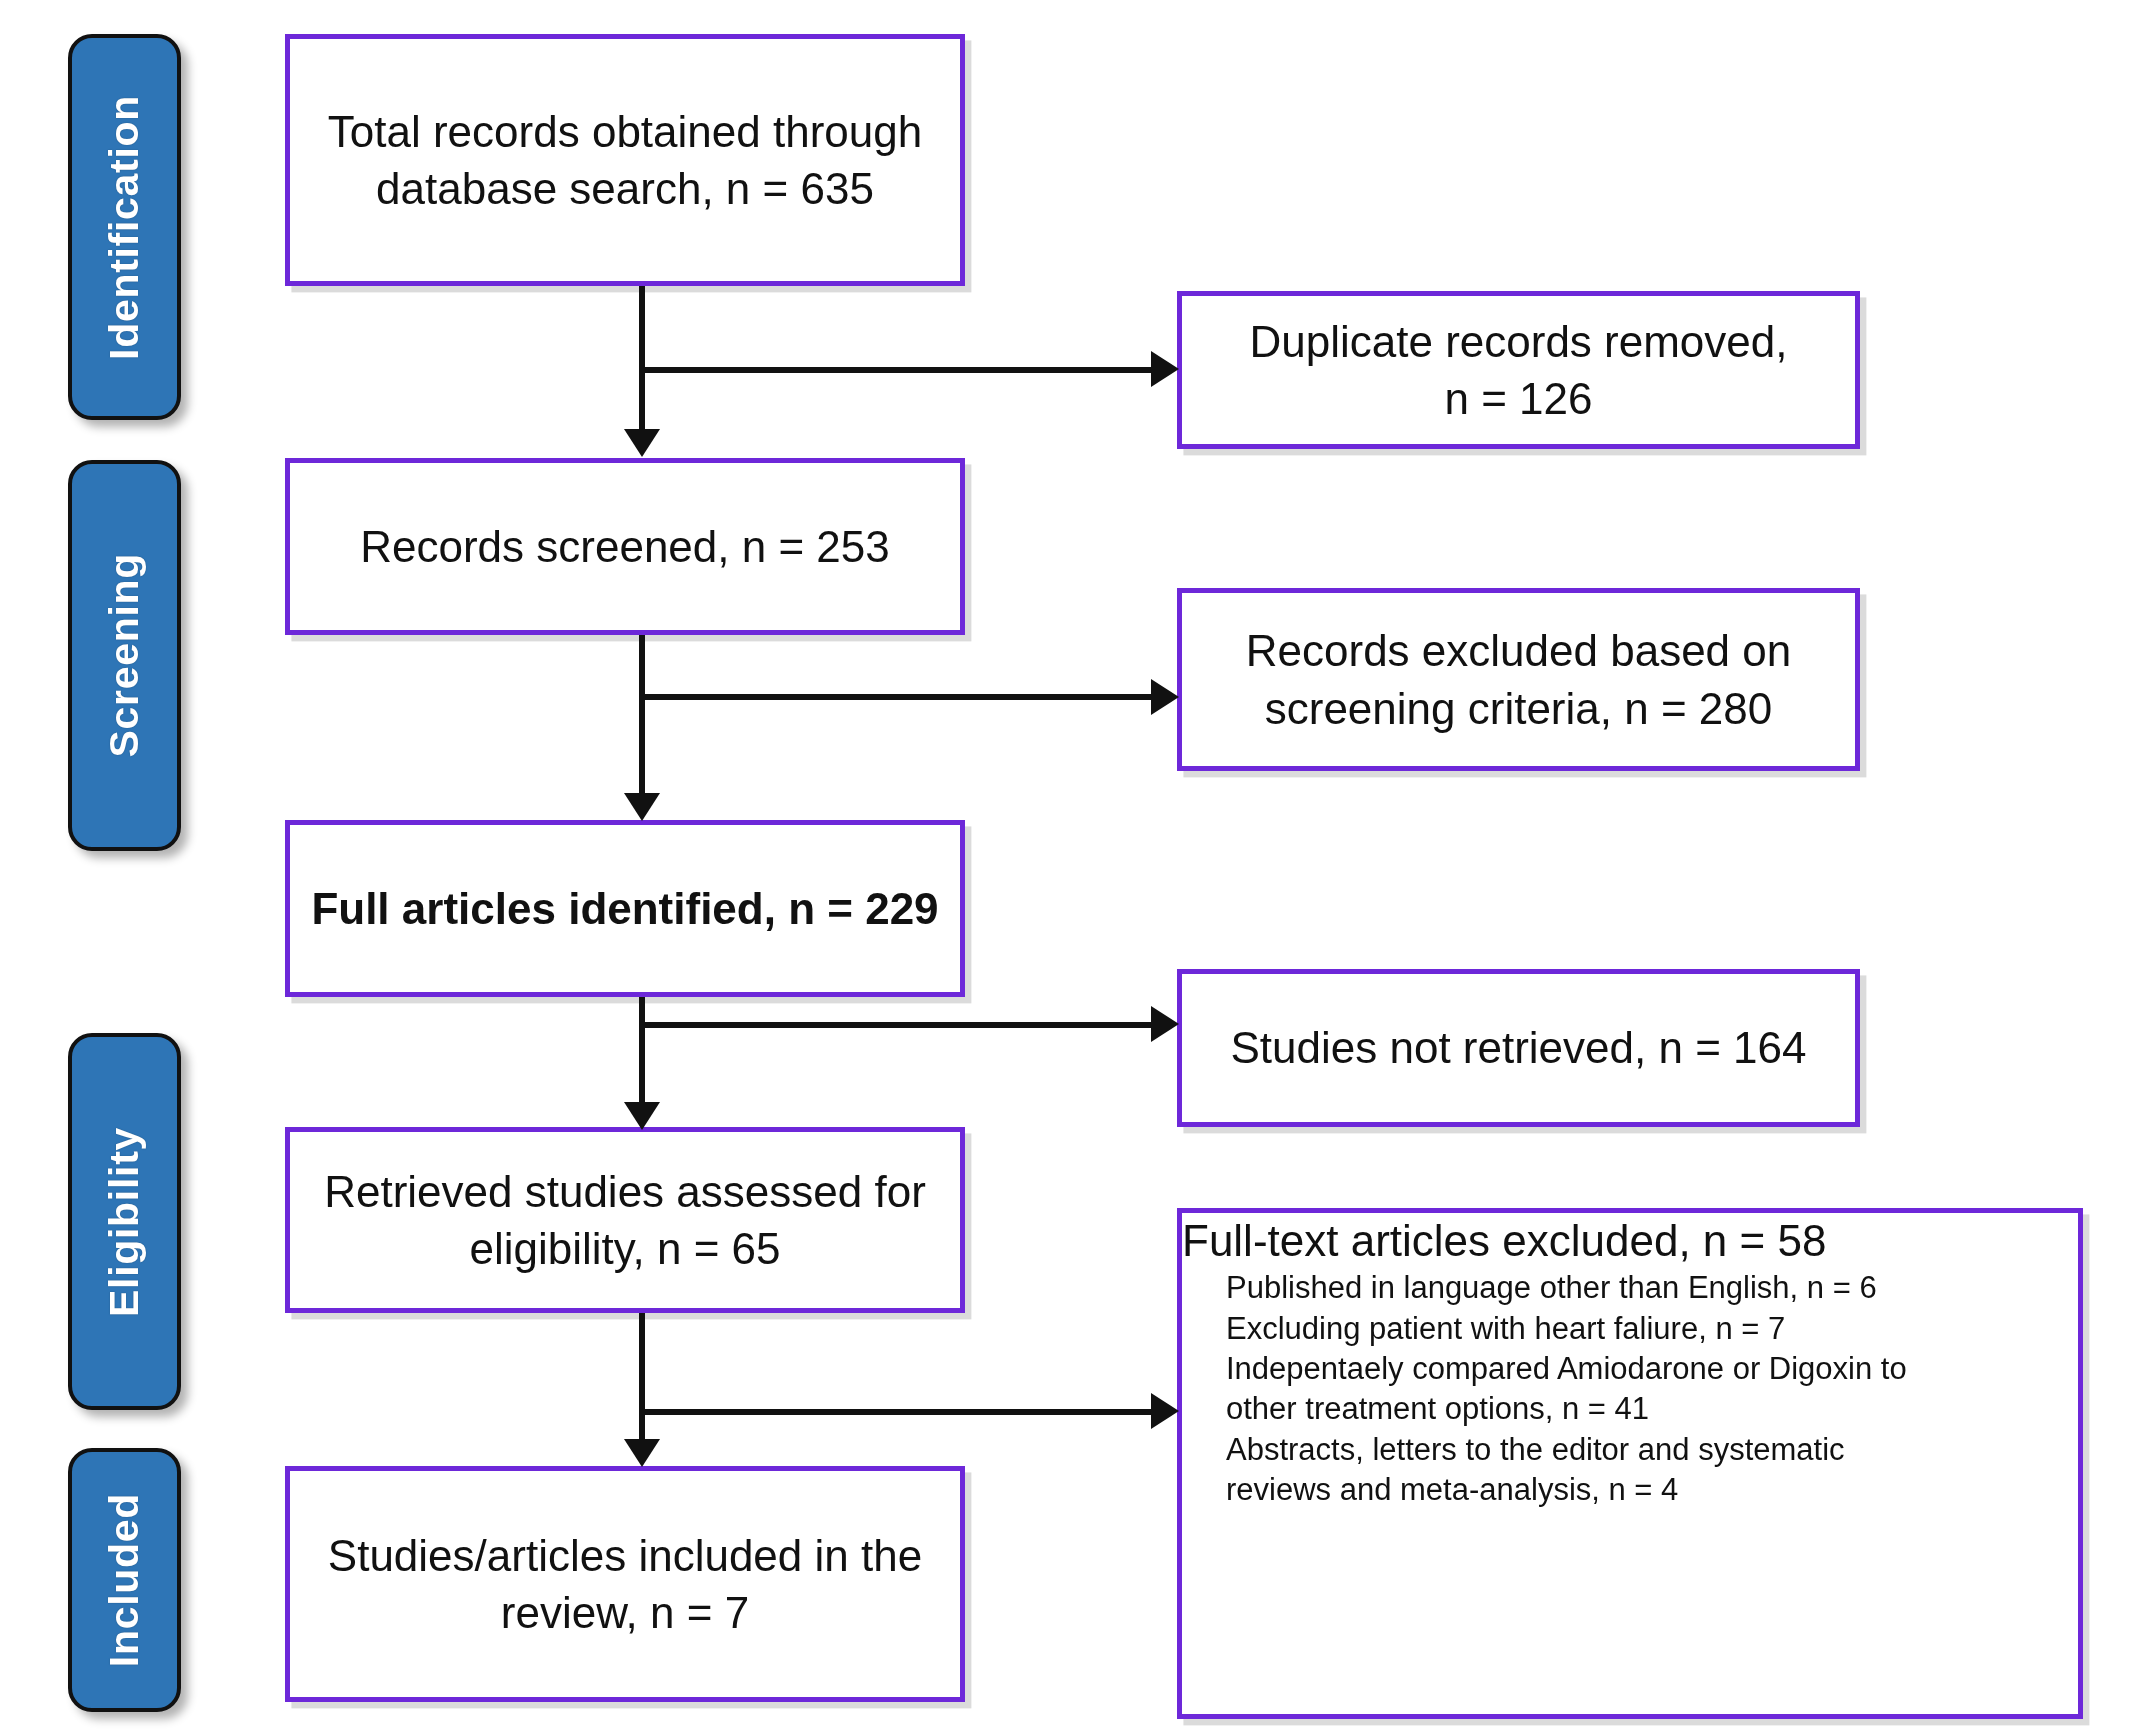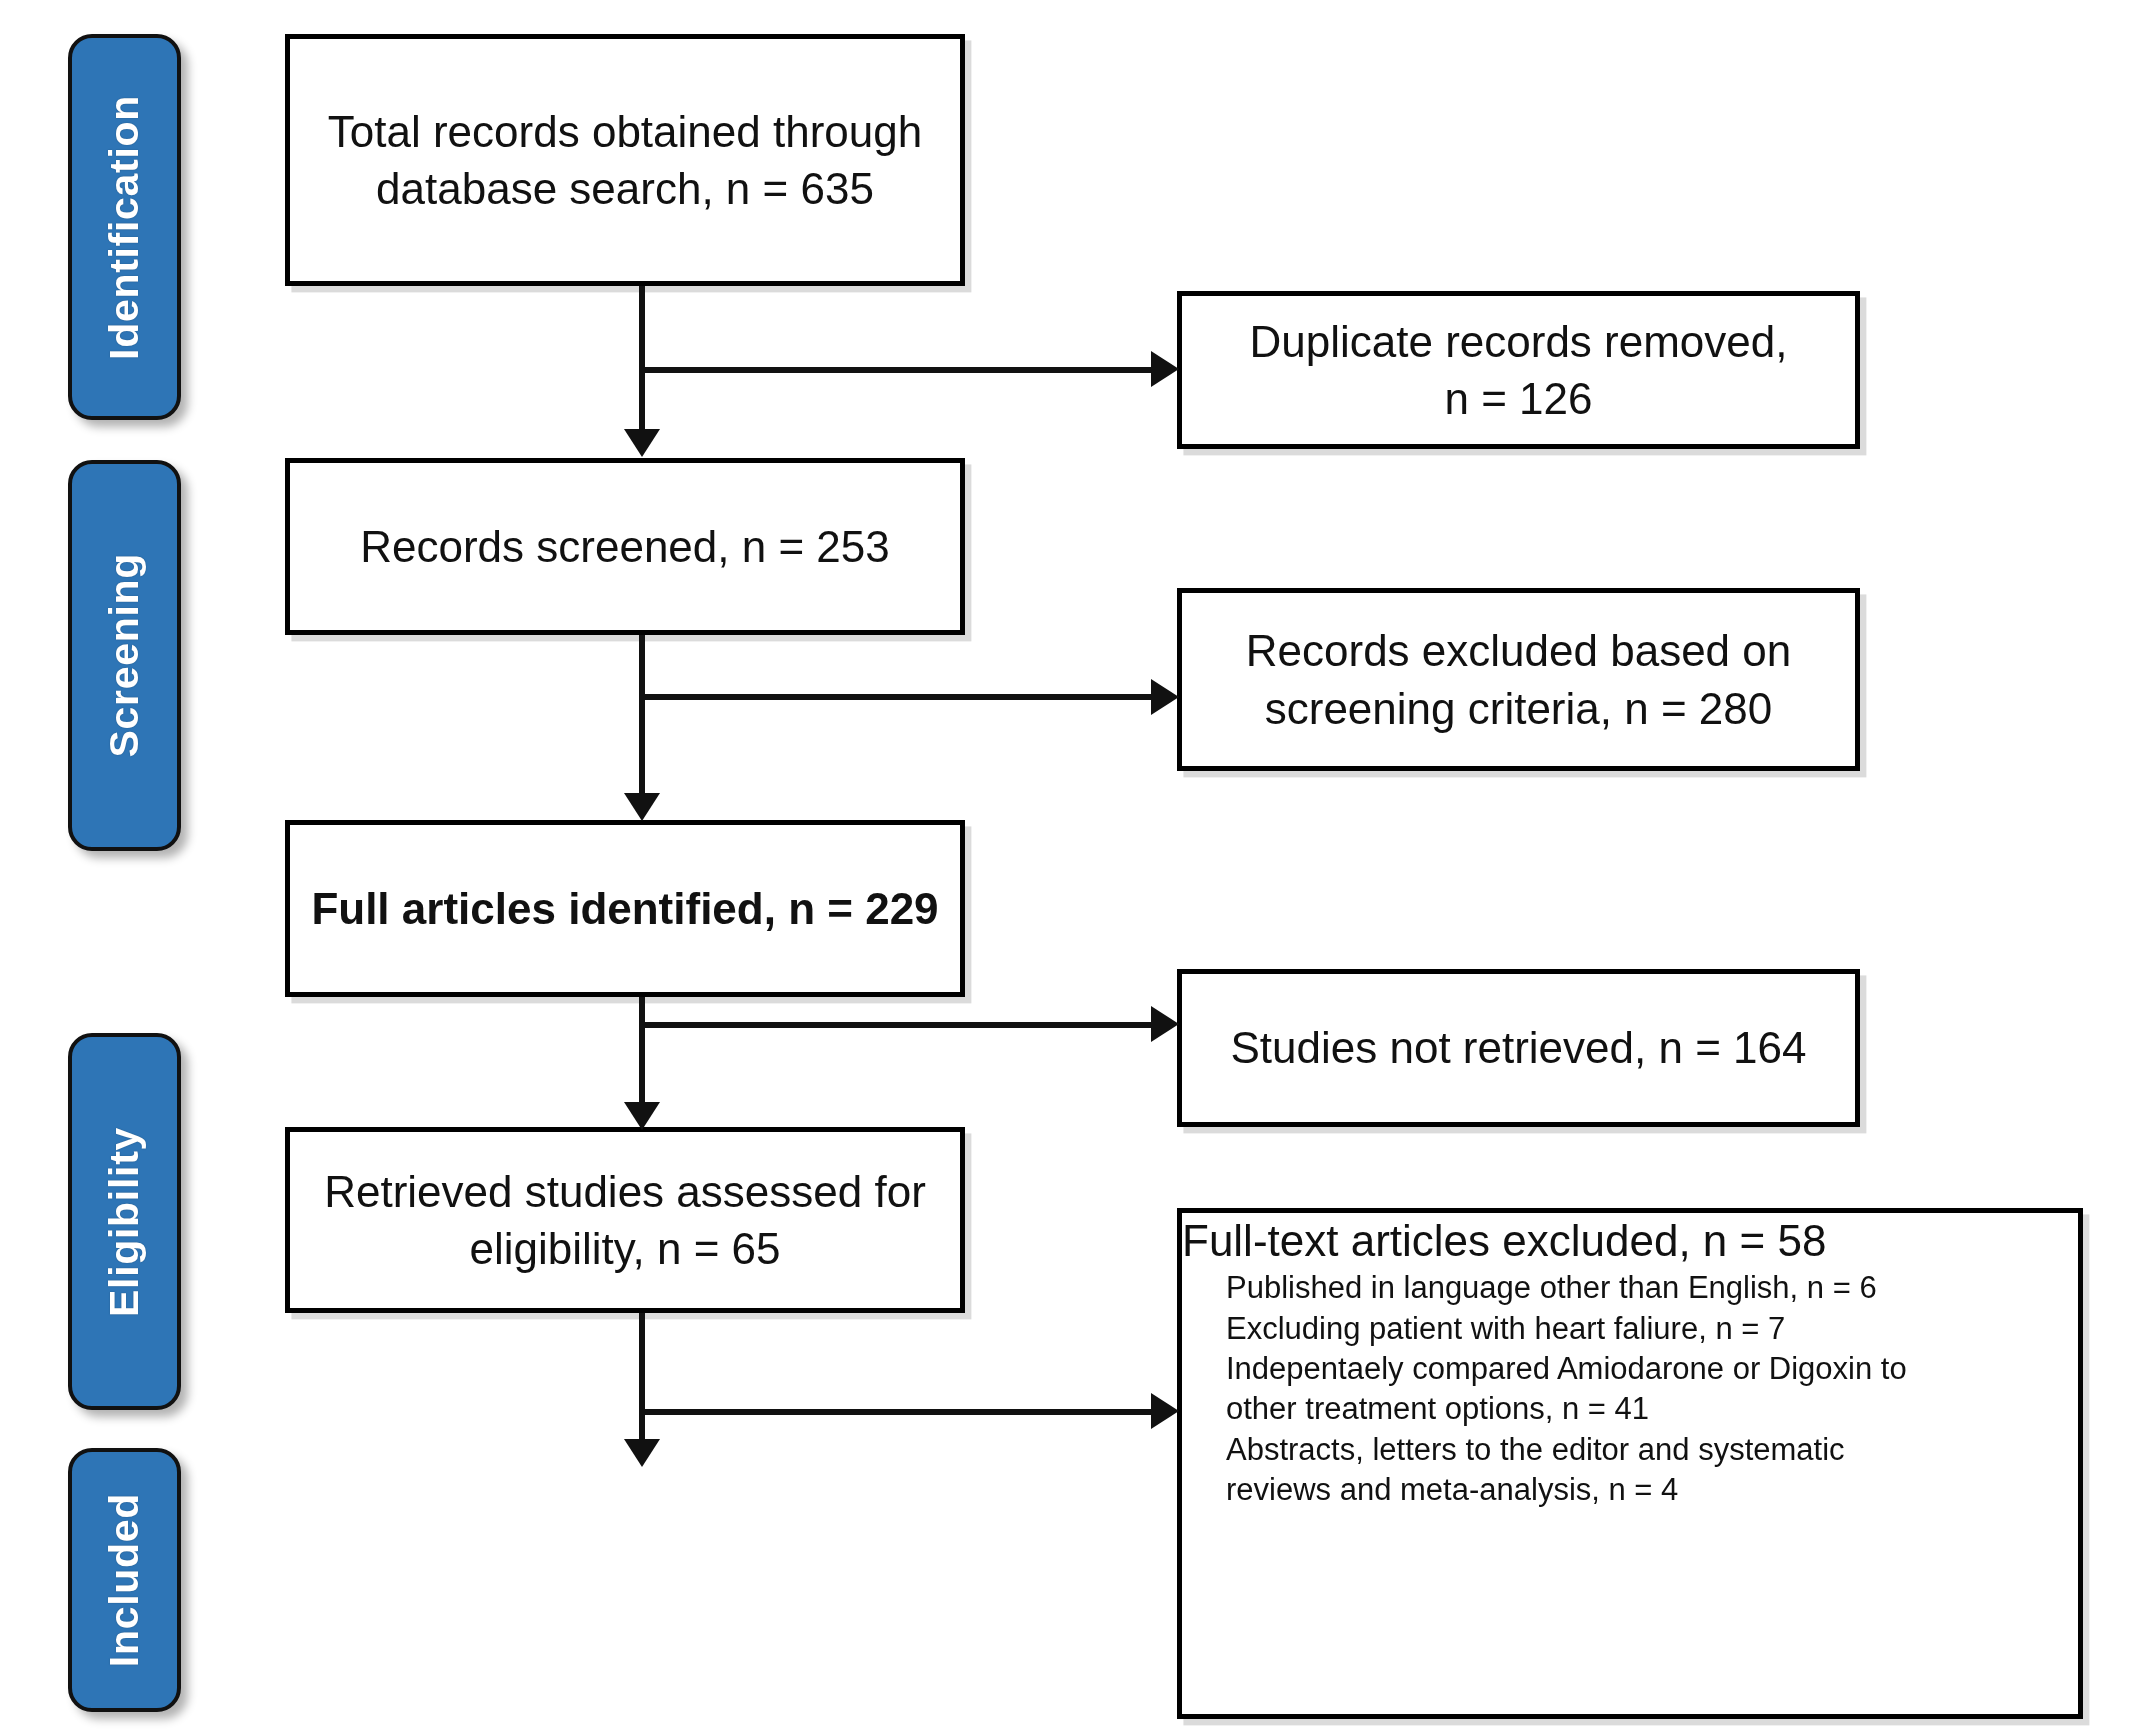--- a/index.html
+++ b/index.html
@@ -23,21 +23,21 @@
     font-size:41px;
     letter-spacing:0.7px;
     white-space:nowrap;
     text-shadow:0 0 1.4px rgba(0,0,0,.35);
   }
 
   
   .fbox{
     position:absolute;
     background:#ffffff;
-    border:5px solid #000000;
+    border:5px solid #6d28d9;
     box-shadow:6.4px 6.4px 0 rgba(0,0,0,0.14);
     display:flex;align-items:center;justify-content:center;
     box-sizing:border-box;
   }
   .fbox .txt{
     font-size:44px;
     line-height:1.30;
     color:#111111;
     text-align:center;
     padding:0 18.5px;
@@ -103,20 +103,24 @@
 
   <div class="fbox" style="left:285px; top:820px; width:680px; height:177px;font-weight:bold;">
     <div class="txt">Full articles identified, n = 229</div>
   </div>
 
   <div class="fbox" style="left:285px; top:1127px; width:680px; height:186px;">
     <div class="txt">Retrieved studies assessed for
 eligibility, n = 65</div>
   </div>
 
+  <div class="fbox" style="left:285px; top:1466px; width:680px; height:236px;">
+    <div class="txt">Studies/articles included in the
+review, n = 7</div>
+  </div>
 
   <div class="fbox" style="left:1177px; top:291px; width:683px; height:158px;">
     <div class="txt">Duplicate records removed,
 n = 126</div>
   </div>
 
   <div class="fbox" style="left:1177px; top:588px; width:683px; height:183px;">
     <div class="txt">Records excluded based on
 screening criteria, n = 280</div>
   </div>

